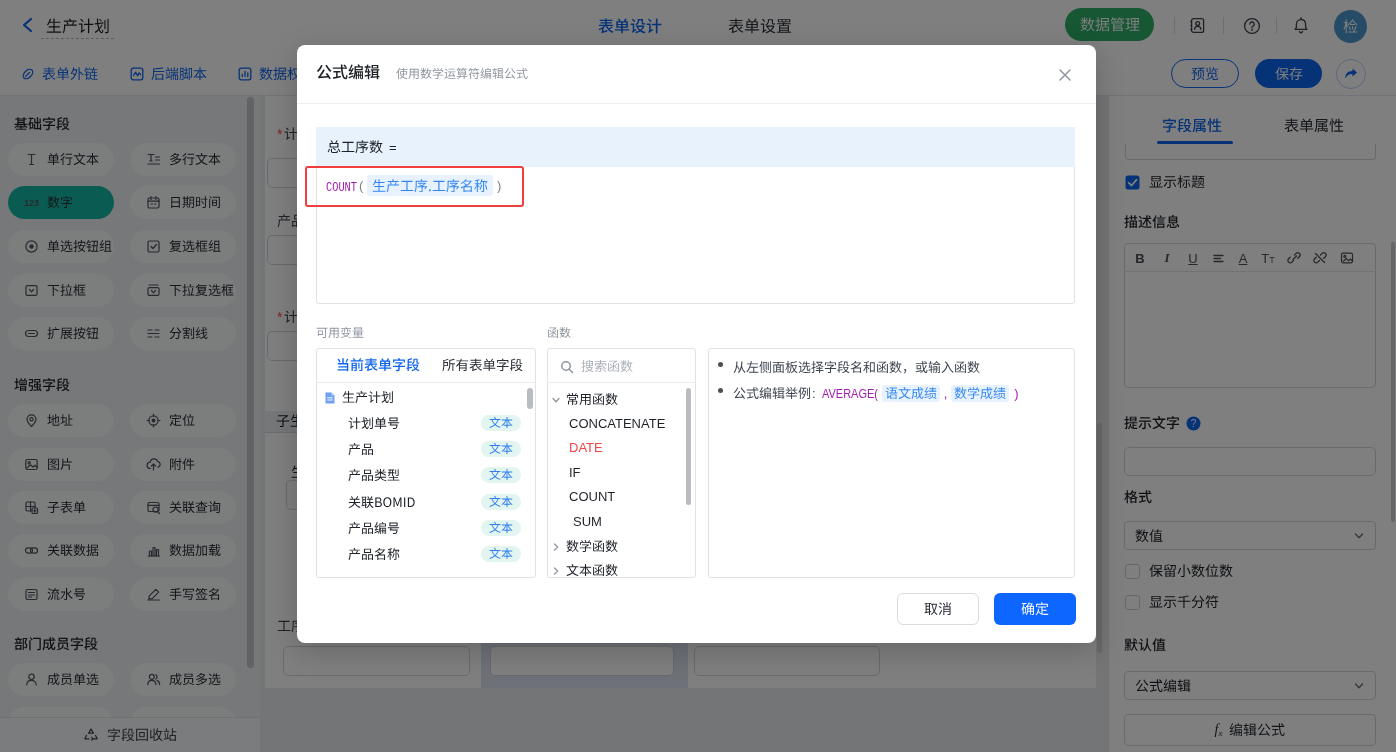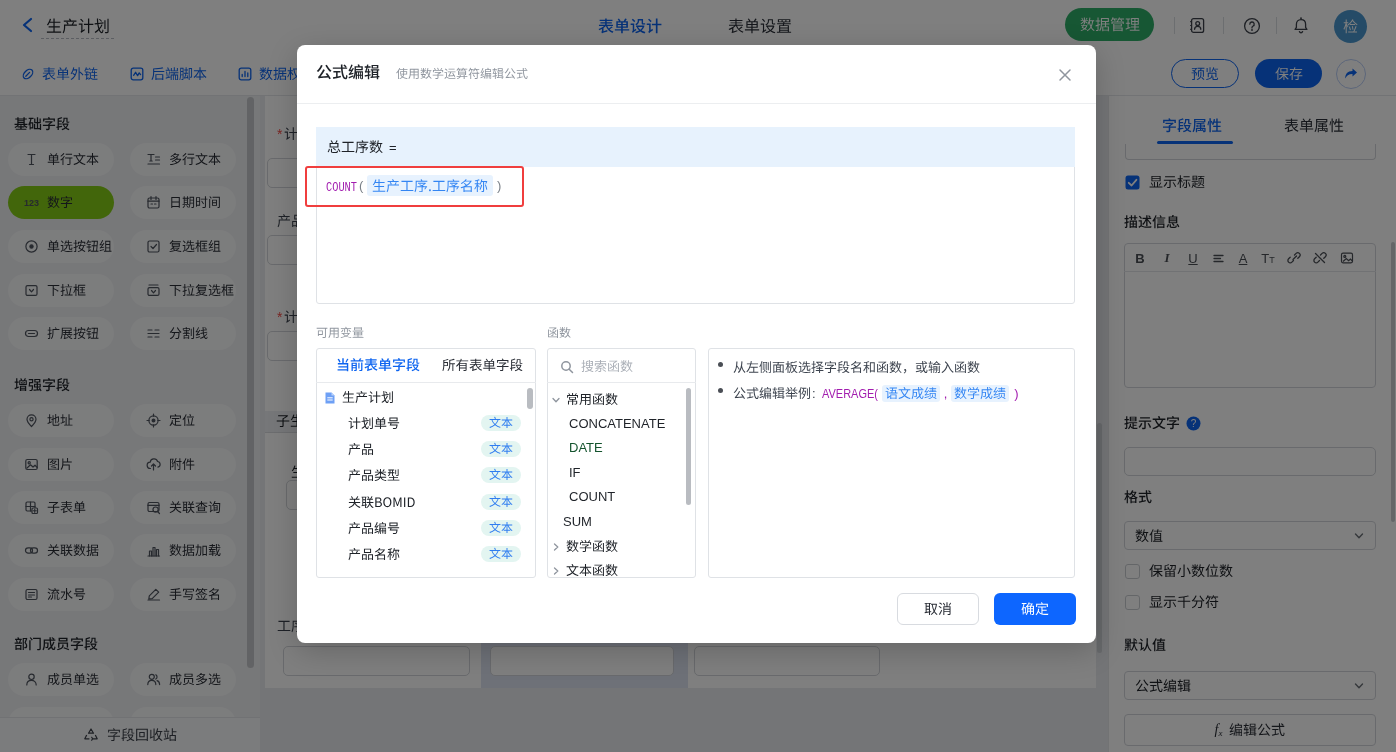--- a/index.html
+++ b/index.html
@@ -195,21 +195,21 @@
       <span style="width:8px"></span>
       <svg class="t" style="display:block;" width="52" height="15" viewBox="0 0 52 15">
         <g fill="#2a2e36" transform="translate(0,12) scale(0.052,-0.052)">
           <use href="#g35"></use>
           <use href="#g33" x="250"></use>
           <use href="#g34" x="500"></use>
           <use href="#g22" x="750"></use>
         </g>
       </svg>
     </div>
-    <div style="position:absolute;left:8px;top:186px;width:106px;height:33px;background:#84cc16;border-radius:17px;display:flex;align-items:center;padding-left:16px;">
+    <div style="position:absolute;left:8px;top:186px;width:106px;height:33px;background:#14b8a6;border-radius:17px;display:flex;align-items:center;padding-left:16px;">
       <span style="font:bold 9px 'Liberation Sans',sans-serif;color:#4e545e;letter-spacing:0">123</span>
       <span style="width:8px"></span>
       <svg class="t" style="display:block;" width="26" height="15" viewBox="0 0 26 15">
         <g fill="#2a2e36" transform="translate(0,12) scale(0.052,-0.052)">
           <use href="#g12"></use>
           <use href="#g36" x="250"></use>
         </g>
       </svg>
     </div>
     <div style="position:absolute;left:130px;top:186px;width:106px;height:33px;background:#f9fafb;border-radius:17px;display:flex;align-items:center;padding-left:16px;">
@@ -1163,29 +1163,29 @@
             <use href="#g127" x="250"></use>
             <use href="#g136" x="500"></use>
             <use href="#g12" x="750"></use>
           </g>
         </svg>
       </div>
       <div style="position:absolute;left:272px;top:371px;display:flex;align-items:center;">
         <span style="font:13px 'Liberation Sans';color:#1f2329">CONCATENATE</span>
       </div>
       <div style="position:absolute;left:272px;top:395px;display:flex;align-items:center;">
-        <span style="font:13px 'Liberation Sans';color:#14532d">DATE</span>
+        <span style="font:13px 'Liberation Sans';color:#ef4444">DATE</span>
       </div>
       <div style="position:absolute;left:272px;top:420px;display:flex;align-items:center;">
         <span style="font:13px 'Liberation Sans';color:#1f2329">IF</span>
       </div>
       <div style="position:absolute;left:272px;top:444px;display:flex;align-items:center;">
         <span style="font:13px 'Liberation Sans';color:#1f2329">COUNT</span>
       </div>
-      <div style="position:absolute;left:266px;top:469px;display:flex;align-items:flex-start;">
+      <div style="position:absolute;left:276px;top:469px;display:flex;align-items:flex-start;">
         <span style="font:13px 'Liberation Sans';color:#1f2329">SUM</span>
       </div>
       <div style="position:absolute;left:254px;top:494px;display:flex;align-items:center;">
         <svg width="10" height="10" viewBox="0 0 10 10" style="display:block;">
           <path d="M3.5 2 L6.8 5 L3.5 8" fill="none" stroke="#8f959e" stroke-width="1.3" stroke-linecap="round" stroke-linejoin="round"></path>
         </svg>
         <span style="width:5px"></span>
         <svg class="t" style="display:block;" width="52" height="15" viewBox="0 0 52 15">
           <g fill="#1f2329" transform="translate(0,12) scale(0.052,-0.052)">
             <use href="#g12"></use>

